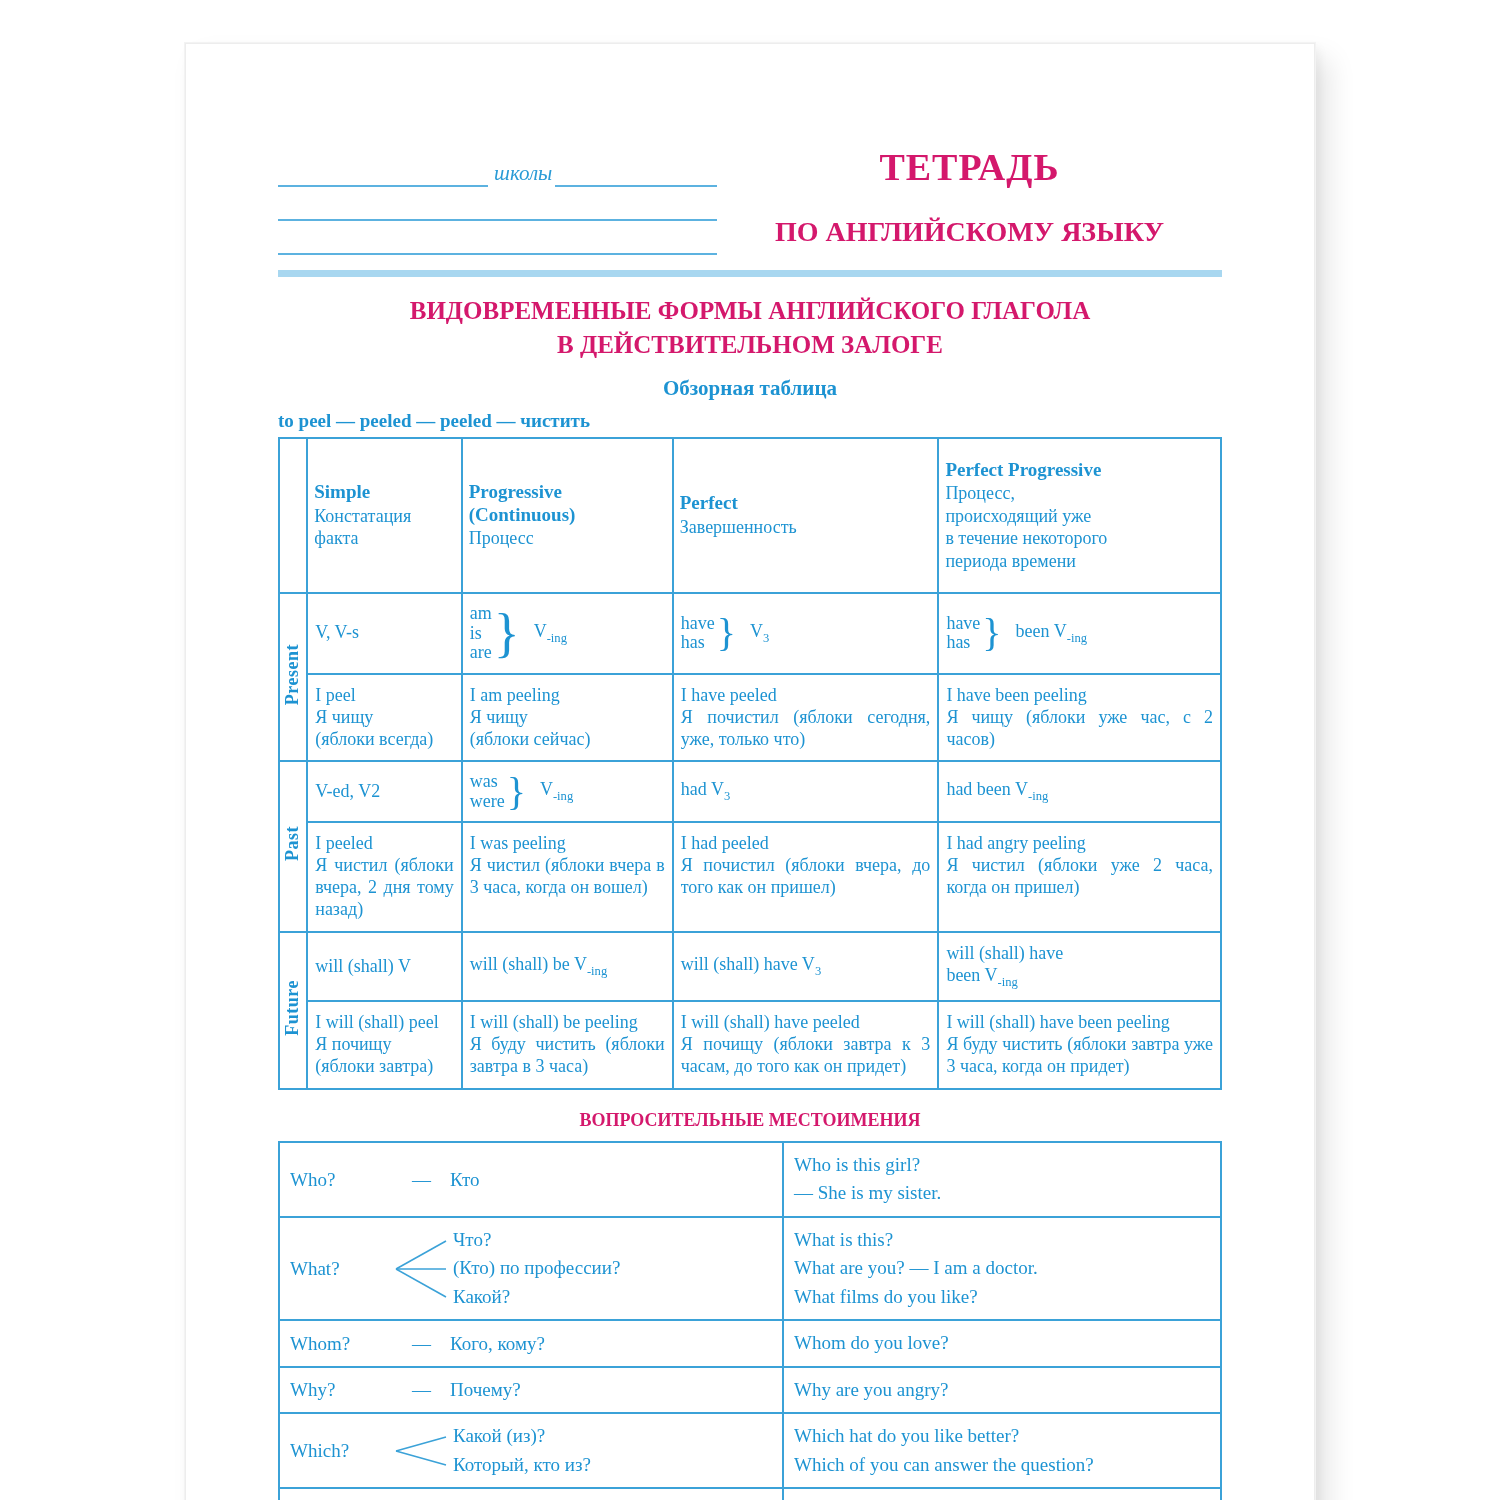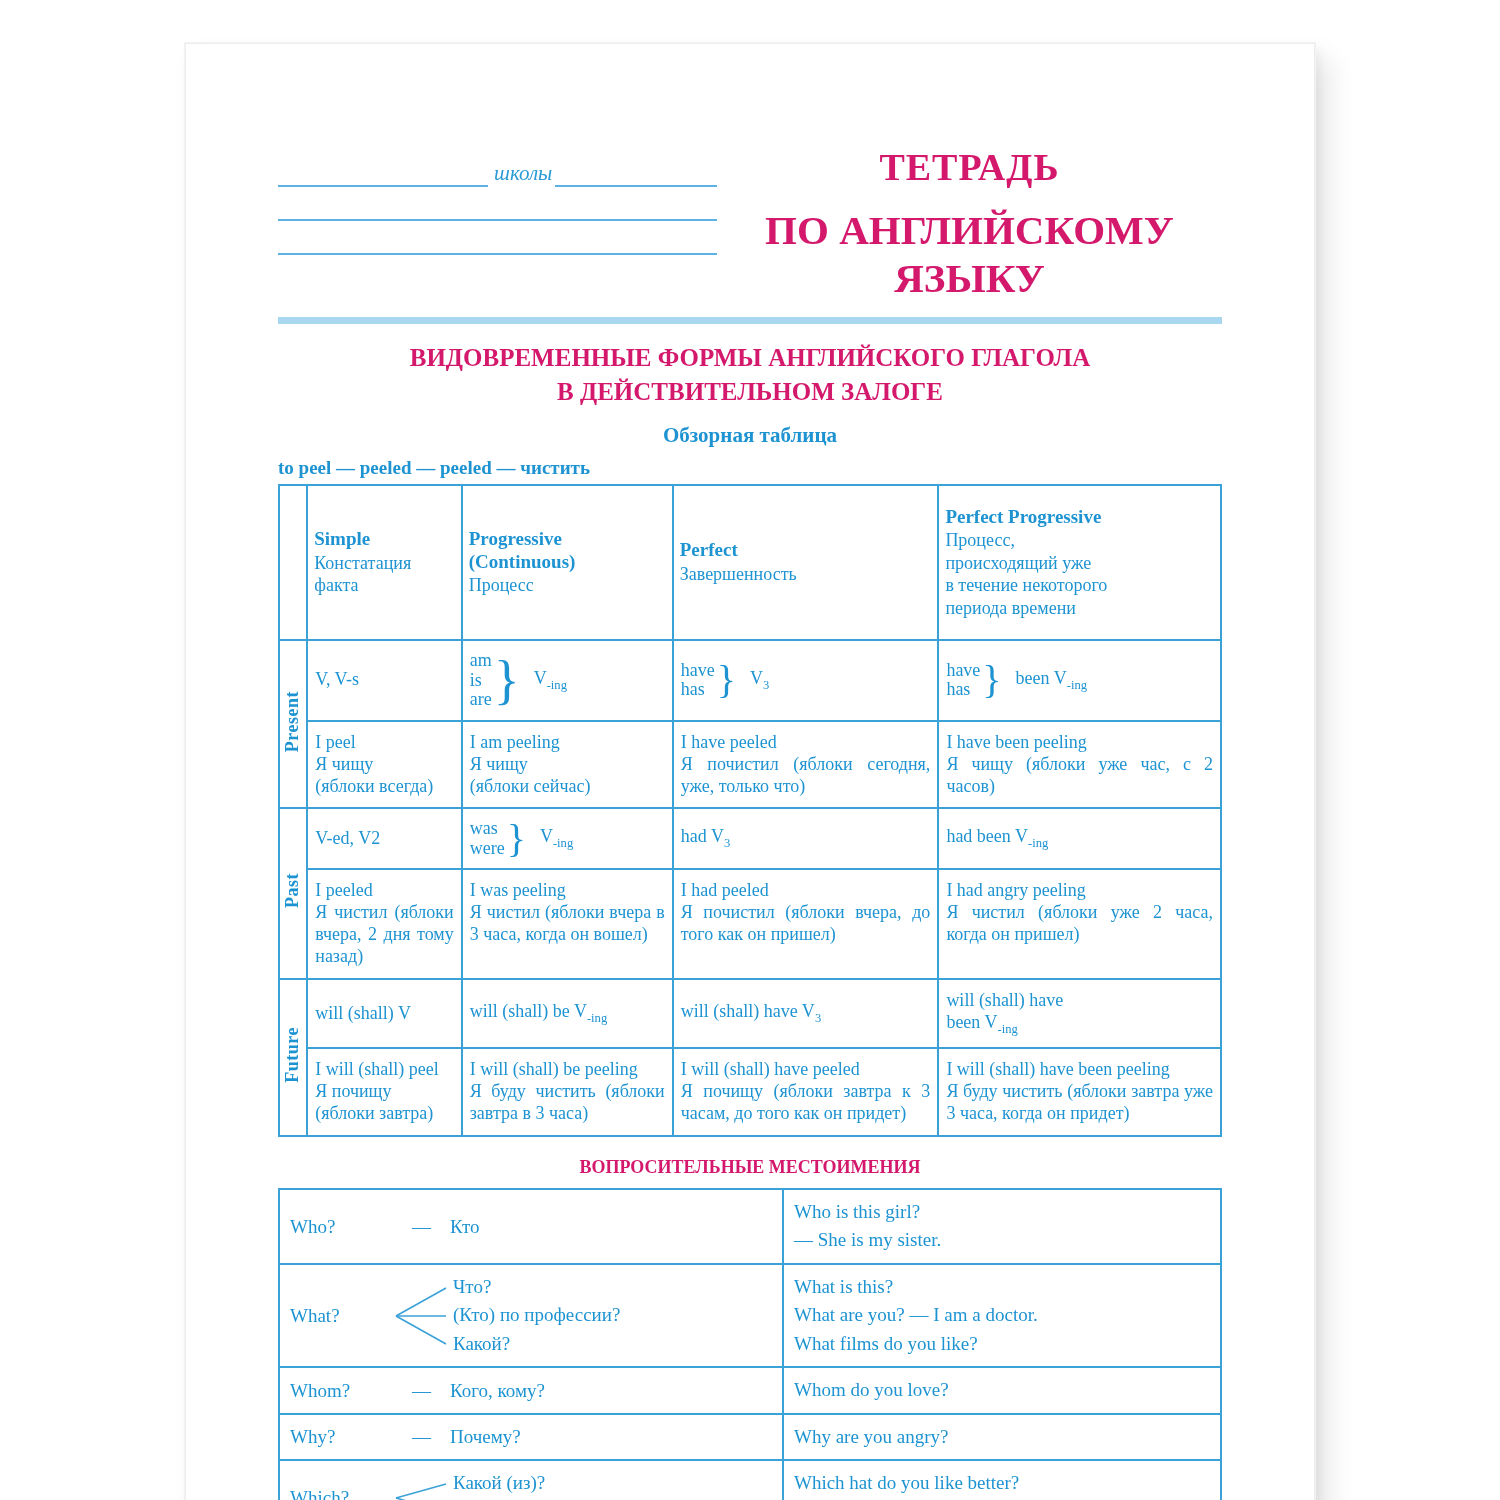--- a/index.html
+++ b/index.html
@@ -15,21 +15,21 @@
   .header-row{display:flex;}
   .fill-block{width:46.5%;padding-top:12px;}
   .fill-line{display:flex;align-items:flex-end;height:34px;font-style:italic;font-size:21px;color:#2a9bd6;}
   .fill-line .lbl{padding:0 3px 1px 0;white-space:nowrap;}
   .fill-line .lbl.mid{padding:0 3px 1px 6px;}
   .blank{border-bottom:2px solid #5cb2e0;height:1px;}
   .g10{flex-grow:1;} .g13{flex-grow:1.3;} .gfull{flex-grow:1;}
   .title-block{flex:1;text-align:center;color:#d4186c;font-weight:bold;padding-top:4px;}
   .t1{font-size:38px;letter-spacing:1px;}
   .t2{font-size:25px;margin-top:8px;word-spacing:7px;}
-  .t3{font-size:41px;margin-top:17px;}
+  .t3{font-size:28px;margin-top:27px;}
   .rule{height:7px;background:#a8d7f0;margin-top:15px;}
   
   .sec1-head{text-align:center;color:#d4186c;font-weight:bold;font-size:25px;line-height:1.35;margin-top:17px;}
   .sec1-sub{text-align:center;color:#1d93d2;font-weight:bold;font-size:21px;margin-top:14px;}
   .verb{color:#1d93d2;font-weight:bold;font-size:19px;margin:9px 0 5px;}
   table{border-collapse:collapse;width:100%;color:#1d93d2;table-layout:fixed;}
   td{border:2px solid #3ba2d8;padding:10px 7px;vertical-align:top;font-size:18px;line-height:1.22;}
   .t1tbl .hdr td{text-align:left;vertical-align:middle;padding:20px 6px;}
   .hdr .en{font-weight:bold;font-size:19px;line-height:1.2;}
   .hdr .ru{font-size:18px;white-space:pre-line;line-height:1.25;margin-top:1px;}

